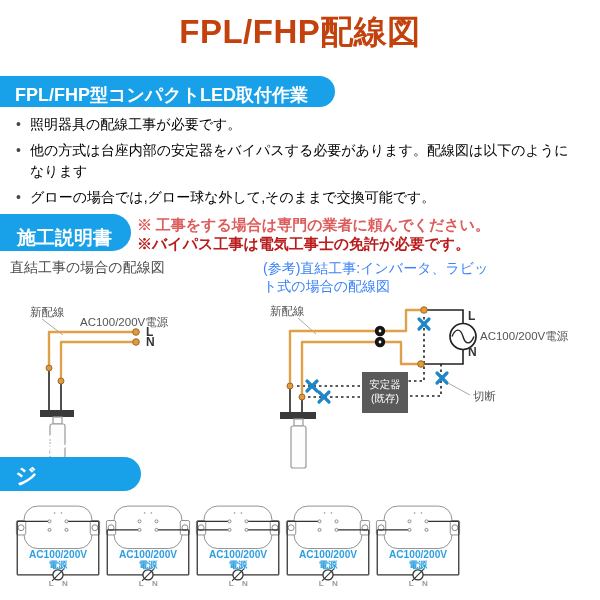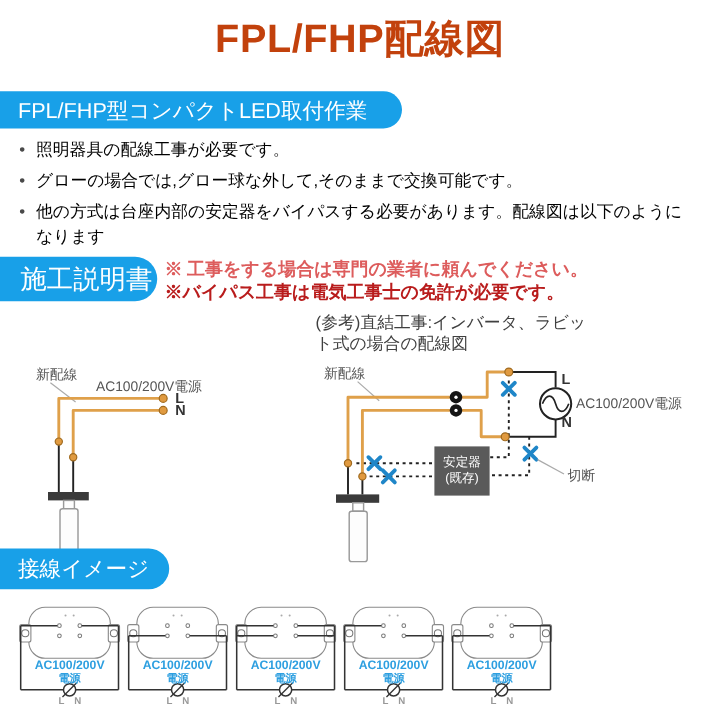--- a/index.html
+++ b/index.html
@@ -6,38 +6,38 @@
   .page {
     position:relative; width:600px; height:600px; background:#fff;
     font-family:"Liberation Sans","DejaVu Sans",sans-serif; overflow:hidden;
   }
   .title {
     position:absolute; top:10px; left:0; width:100%; margin:0;
     text-align:center; font-size:33px; font-weight:bold; color:#c2410c;
     letter-spacing:0.5px;
   }
   .banner {
-    position:absolute; left:0; background:#18a0e8; color:#fff; font-weight:normal;
-    display:flex; align-items:center; box-sizing:border-box;
+    position:absolute; left:0; background:#18a0e8; color:#fff; font-weight:bold;
+    display:flex; align-items:flex-end; box-sizing:border-box;
   }
   .banner1 { top:76px;  width:335px; height:31px; border-radius:0 16px 16px 0; font-size:18px; padding-left:15px; }
-  .banner2 { top:214px; width:131px; height:37px; border-radius:0 19px 19px 0; font-size:22px; padding-left:17px; }
-  .banner3 { top:457px; width:141px; height:34px; border-radius:0 17px 17px 0; font-size:18px; padding-left:15px; }
+  .banner2 { top:214px; width:131px; height:37px; border-radius:0 19px 19px 0; font-size:19px; padding-left:17px; }
+  .banner3 { top:457px; width:141px; height:34px; border-radius:0 17px 17px 0; font-size:22px; padding-left:15px; }
   .bullets { position:absolute; top:114px; left:14px; width:566px; }
   .bullet {
     position:relative; padding-left:16px; font-size:14px; color:#000000;
     line-height:1.5; margin-bottom:5px;
   }
   .bullet::before { content:"\2022"; position:absolute; left:2px; top:0; color:#4a4a4a; }
   .warnings { position:absolute; left:137px; top:216px;font-family:Liberation Serif, serif; }
   .warn { font-size:15px; line-height:19px; font-weight:bold; white-space:nowrap; }
   .warn-1 { color:#dd5c5c; }
   .warn-2 { color:#b91c1c; }
   .cap-left  { position:absolute; top:259px; left:10px;  font-size:14px; color:#4a4a4a; }
-  .cap-right { position:absolute; top:259px; left:263px; width:230px; font-size:14px; color:#404040; line-height:18px; }
+  .cap-right { position:absolute; top:259px; left:263px; width:230px; font-size:14px; color:#3b82f6; line-height:18px; }
   .diag-left  { position:absolute; top:293px; left:0; }
   .diag-right { position:absolute; top:293px; left:253px; }
   .lamps {
     position:absolute; top:496px; left:0; width:476px; box-sizing:border-box;
     display:flex; justify-content:space-between; padding:0 13px;
   }
   
   svg text { font-family:"Liberation Sans","DejaVu Sans",sans-serif; }
   .dlabel { font-size:11.5px; fill:#555; }
   .term   { font-size:12px; font-weight:bold; fill:#333; }
@@ -72,33 +72,34 @@
 <div class="page">
 
   <h1 class="title">FPL/FHP配線図</h1>
 
   <div class="banner banner1">
     <span>FPL/FHP型コンパクトLED取付作業</span>
   </div>
 
   <div class="bullets">
     <div class="bullet">照明器具の配線工事が必要です。</div>
+    <div class="bullet">他の方式は台座内部の安定器をバイパスする必要があります。配線図は以下のようになります</div>
     <div class="bullet">グローの場合では,グロー球な外して,そのままで交換可能です。</div>
-    <div class="bullet">他の方式は台座内部の安定器をバイパスする必要があります。配線図は以下のようになります</div>
   </div>
 
   <div class="banner banner2">
     <span>施工説明書</span>
   </div>
 
   <div class="warnings">
     <div class="warn warn-1">※ 工事をする場合は専門の業者に頼んでください。</div>
     <div class="warn warn-2">※バイパス工事は電気工事士の免許が必要です。</div>
   </div>
 
+  <div class="cap-left">直結工事の場合の配線図</div>
   <div class="cap-right">(参考)直結工事:インバータ、ラビット式の場合の配線図</div>
 
   <svg class="diag-left" width="250" height="178" viewBox="0 0 250 178">
     <text x="30" y="23" class="dlabel">新配線</text>
     <line class="leader" x1="42" y1="26" x2="63" y2="42"></line>
     <text x="80" y="33" class="dlabel">AC100/200V電源</text>
 
     <g>
       <line class="lead" x1="49" y1="75" x2="49" y2="117"></line>
       <line class="lead" x1="61" y1="88" x2="61" y2="117"></line>

